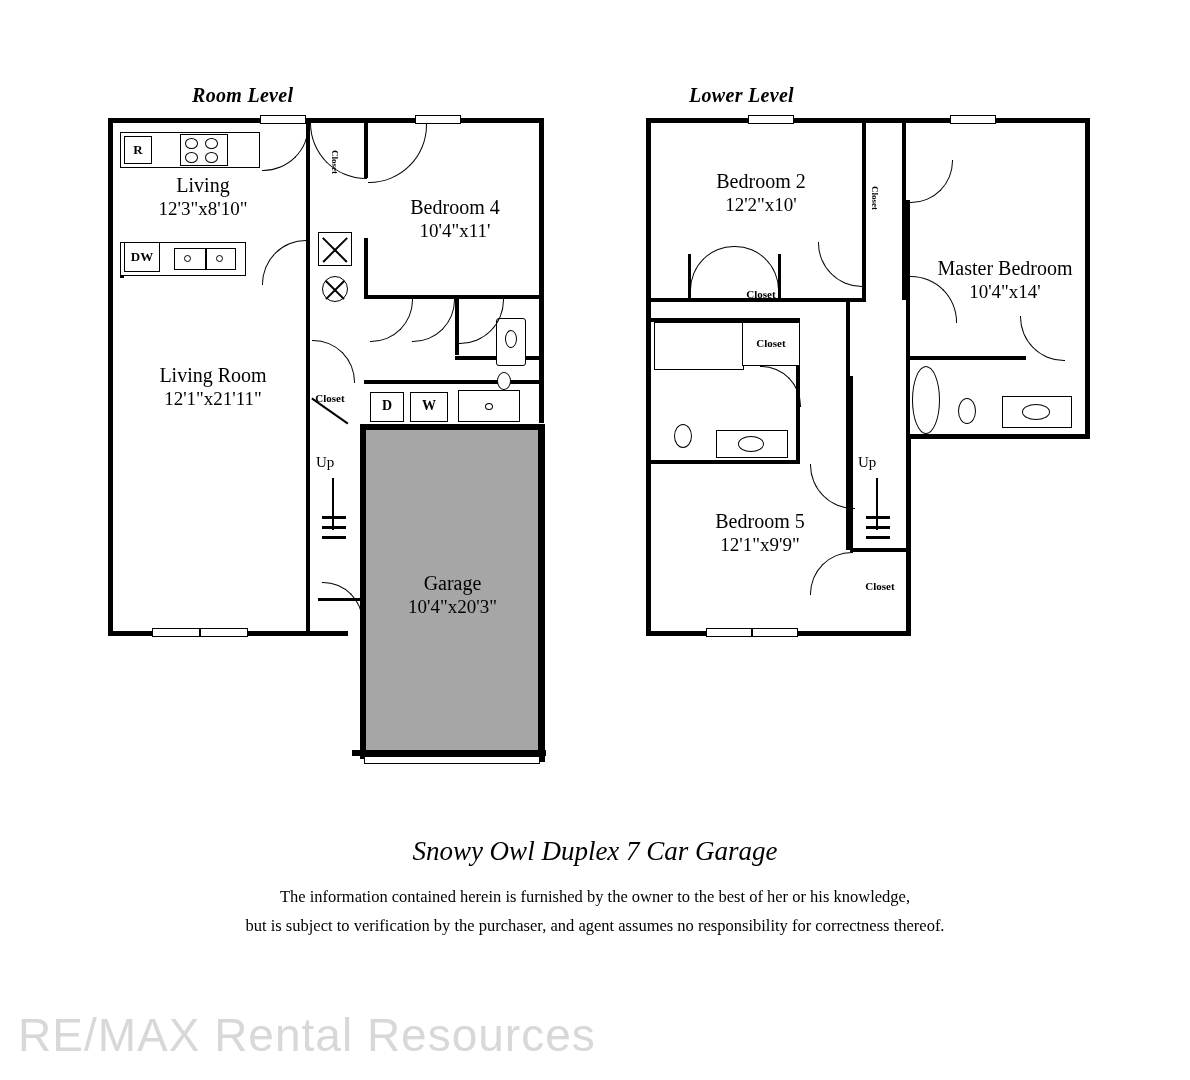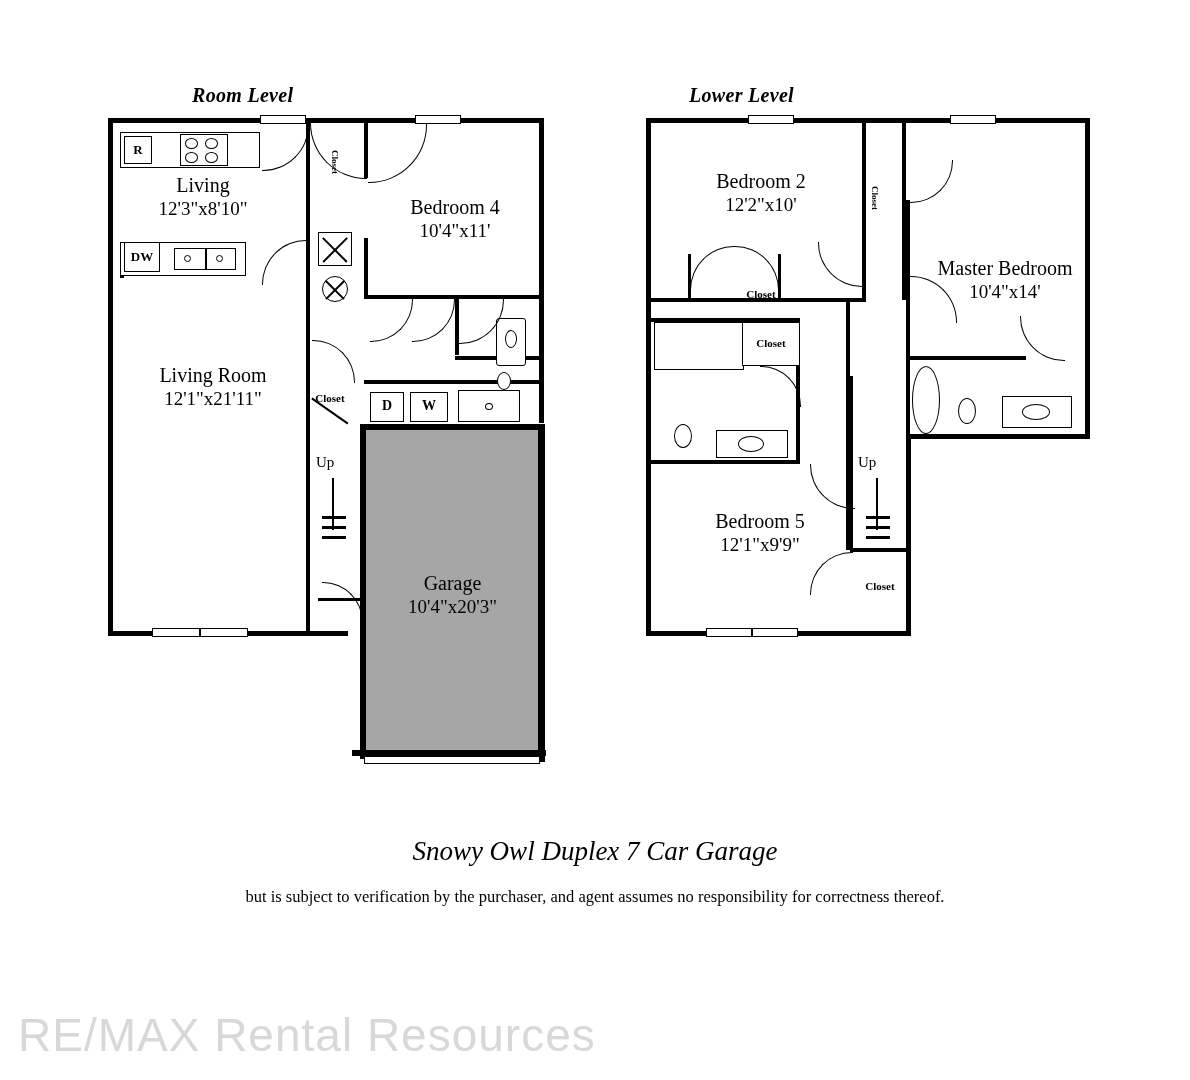--- a/index.html
+++ b/index.html
@@ -214,16 +214,17 @@
   <div class="hline" style="left:866px;top:526px;width:24px;height:2.5px;"></div>
   <div class="hline" style="left:866px;top:536px;width:24px;height:2.5px;"></div>
 
   <div class="tiny" style="left:852px;top:580px;width:56px;font-size:11px;">Closet</div>
   <div class="door-arc" style="left:810px;top:464px;width:44px;height:44px;border-width:0 0 1.5px 1.5px;border-radius:0 0 0 44px;"></div>
   <div class="door-arc" style="left:810px;top:552px;width:42px;height:42px;border-width:1.5px 0 0 1.5px;border-radius:42px 0 0 0;"></div>
 </div>
 
 <div class="caption" style="left:0;top:836px;">
   <div class="cap-title" style="margin-bottom:16px;">Snowy Owl Duplex 7 Car Garage</div>
+  <div class="cap-line" style="line-height:1.75;">The information contained herein is furnished by the owner to the best of her or his knowledge,</div>
   <div class="cap-line" style="line-height:1.75;">but is subject to verification by the purchaser, and agent assumes no responsibility for correctness thereof.</div>
 </div>
 
 <div class="wm">RE/MAX Rental Resources</div>
 
 </body></html>

